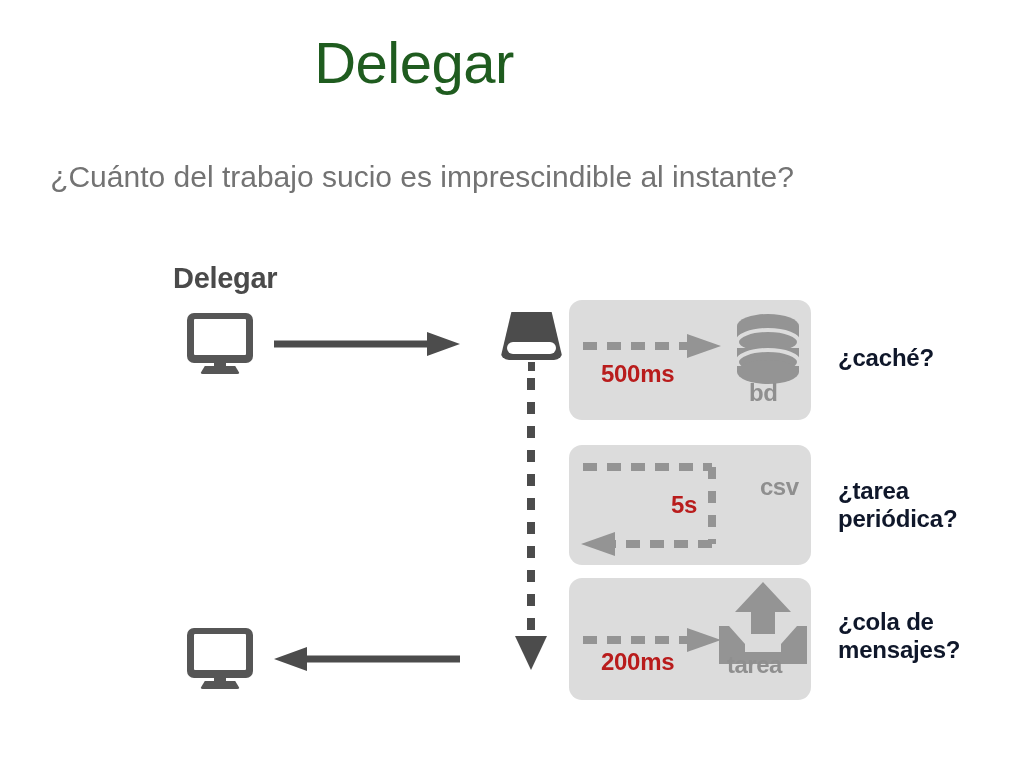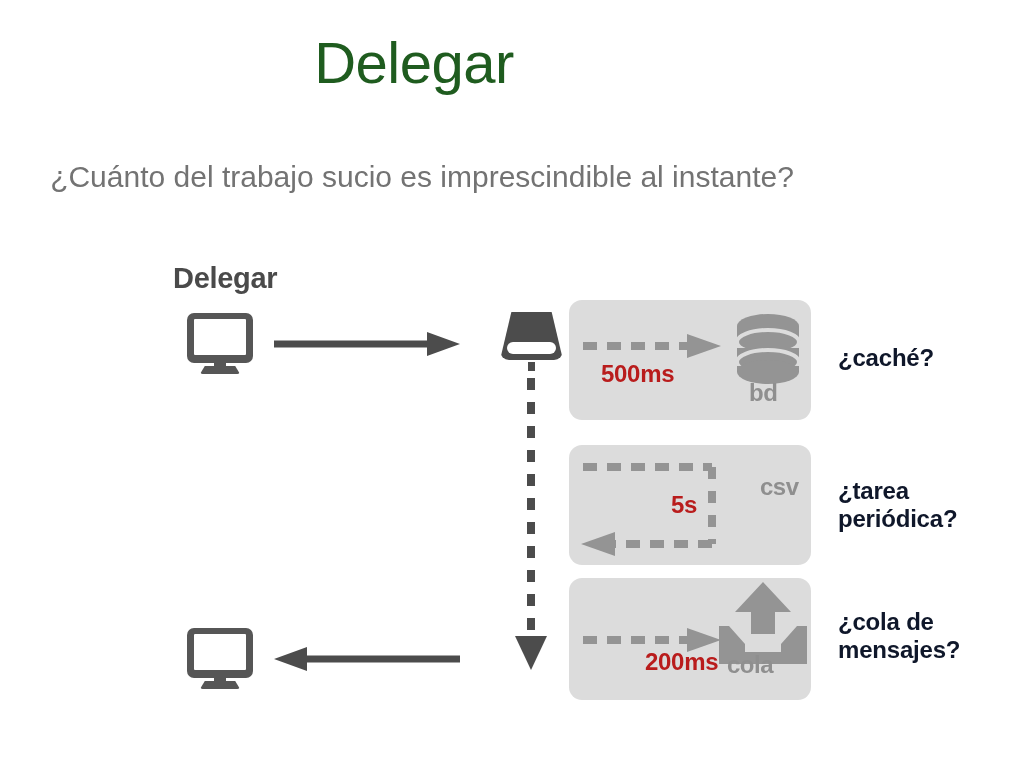--- a/index.html
+++ b/index.html
@@ -177,21 +177,21 @@
   .timing-label {
     position: absolute;
     font-size: 24px;
     font-weight: bold;
     color: #b91c1c;
     letter-spacing: -0.3px;
     white-space: nowrap;
   }
   .lbl-500ms { left: 601px; top: 360px; }
   .lbl-5s    { left: 671px; top: 491px; }
-  .lbl-200ms { left: 601px; top: 648px; margin-left: 44px; }
+  .lbl-200ms { left: 601px; top: 648px; }
 
   .resource-label {
     position: absolute;
     font-size: 24px;
     font-weight: bold;
     color: #8f8f8f;
     letter-spacing: -0.5px;
     white-space: nowrap;
   }
   .lbl-bd   { left: 749px; top: 379px; }
@@ -301,21 +301,21 @@
       <polygon points="118,50 152,62 118,74" fill="#949494"></polygon>
 
       <g>
         <polygon points="194,4 222,34 206,34 206,56 182,56 182,34 166,34" fill="#949494"></polygon>
         <path d="M160,48 L176,66 L176,74 L212,74 L212,66 L228,48
                  L238,48 L238,86 L150,86 L150,48 Z" fill="#949494"></path>
       </g>
     </svg>
   </div>
   <div class="timing-label lbl-200ms">200ms</div>
-  <div class="resource-label lbl-smtp">cola</div>
+  <div class="resource-label lbl-smtp">tarea</div>
 
   <div class="annotation ann-cache">¿caché?</div>
   <div class="annotation ann-tarea">¿tarea
 periódica?</div>
   <div class="annotation ann-cola">¿cola de
 mensajes?</div>
 
 </div>
 
 </body></html>

